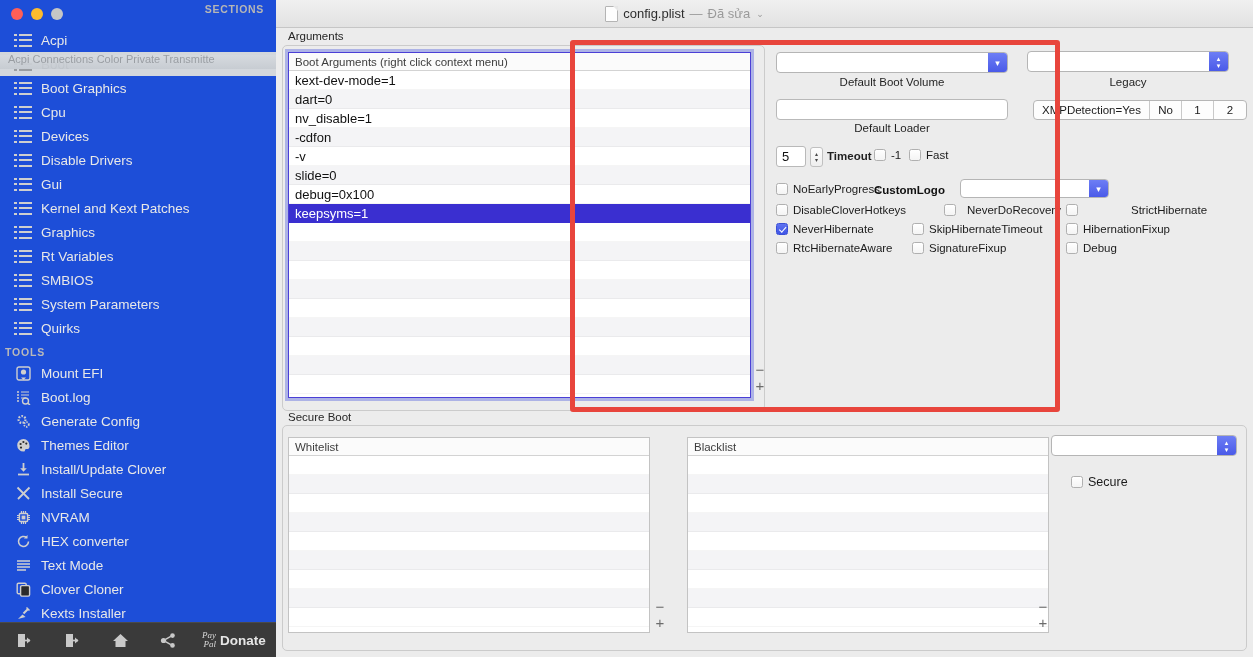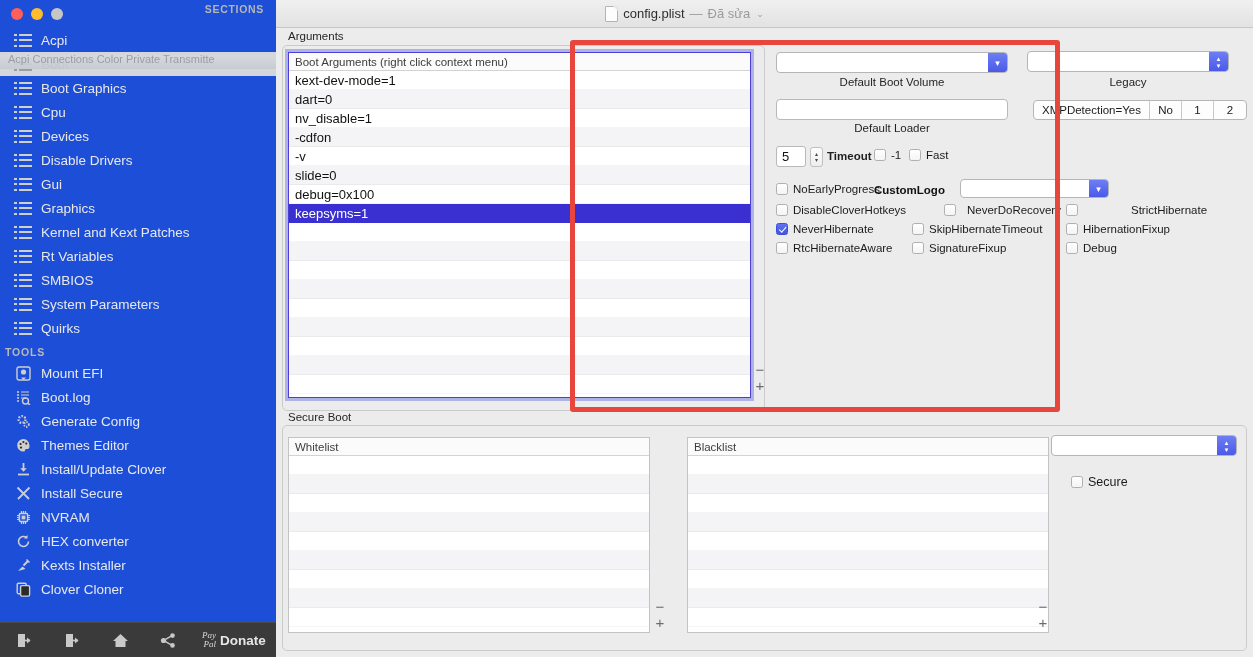--- a/index.html
+++ b/index.html
@@ -427,29 +427,29 @@
             <i></i>
           </span>
           <span>Gui</span>
         </li>
         <li class="nav-item">
           <span class="nav-icon">
             <i></i>
             <i></i>
             <i></i>
           </span>
+          <span>Kernel and Kext Patches</span>
+        </li>
+        <li class="nav-item">
+          <span class="nav-icon">
+            <i></i>
+            <i></i>
+            <i></i>
+          </span>
           <span>Graphics</span>
-        </li>
-        <li class="nav-item">
-          <span class="nav-icon">
-            <i></i>
-            <i></i>
-            <i></i>
-          </span>
-          <span>Kernel and Kext Patches</span>
         </li>
         <li class="nav-item">
           <span class="nav-icon">
             <i></i>
             <i></i>
             <i></i>
           </span>
           <span>Rt Variables</span>
         </li>
         <li class="nav-item">
@@ -560,35 +560,43 @@
             <svg width="15" height="15" viewBox="0 0 15 15">
               <path d="M12.5 7.5a5 5 0 1 1-1.7-3.8" fill="none" stroke="#cfcfcf" stroke-width="1.6"></path>
               <path d="M11.5 1 v3.6 h-3.6 z" fill="#cfcfcf"></path>
             </svg>
           </span>
           <span>HEX converter</span>
         </li>
         <li class="nav-item">
           <span class="tool-icon">
             <svg width="15" height="15" viewBox="0 0 15 15">
+              <path d="M1 3h13M1 6h13M1 9h13M1 12h9" stroke="#cfcfcf" stroke-width="1.4"></path>
+            </svg>
+          </span>
+          <span>Text Mode</span>
+        </li>
+        <li class="nav-item">
+          <span class="tool-icon">
+            <svg width="15" height="15" viewBox="0 0 15 15">
+              <rect x="1.2" y="1.2" width="9" height="10.5" rx="1.3" fill="none" stroke="#cfcfcf" stroke-width="1.4"></rect>
+              <rect x="4.6" y="3.6" width="9" height="10.5" rx="1.3" fill="#2b2b2b" stroke="#cfcfcf" stroke-width="1.4"></rect>
+            </svg>
+          </span>
+          <span>Clover Cloner</span>
+        </li>
+        <li class="nav-item">
+          <span class="tool-icon">
+            <svg width="15" height="15" viewBox="0 0 15 15">
               <path d="M2 13 L6.5 8.5 L9.5 11 z" fill="#cfcfcf"></path>
               <path d="M7.5 7.5 L12 3" stroke="#cfcfcf" stroke-width="2"></path>
               <path d="M10.5 1.5 L13.5 4.5" stroke="#cfcfcf" stroke-width="1.5"></path>
             </svg>
           </span>
           <span>Kexts Installer</span>
-        </li>
-        <li class="nav-item">
-          <span class="tool-icon">
-            <svg width="15" height="15" viewBox="0 0 15 15">
-              <rect x="1.2" y="1.2" width="9" height="10.5" rx="1.3" fill="none" stroke="#cfcfcf" stroke-width="1.4"></rect>
-              <rect x="4.6" y="3.6" width="9" height="10.5" rx="1.3" fill="#2b2b2b" stroke="#cfcfcf" stroke-width="1.4"></rect>
-            </svg>
-          </span>
-          <span>Clover Cloner</span>
         </li>
       </ul>
 
     <div id="bottom-bar">
       <div class="bb-btn">
         <svg width="17" height="15" viewBox="0 0 17 15">
             <path d="M2 1 h7 v13 h-7 z" fill="#c9c9c9"></path>
             <path d="M9 7.5 h5" stroke="#c9c9c9" stroke-width="1.7" fill="none"></path>
             <path d="M11 4.5 l3.5 3 -3.5 3 z" fill="#c9c9c9"></path>
           </svg>

